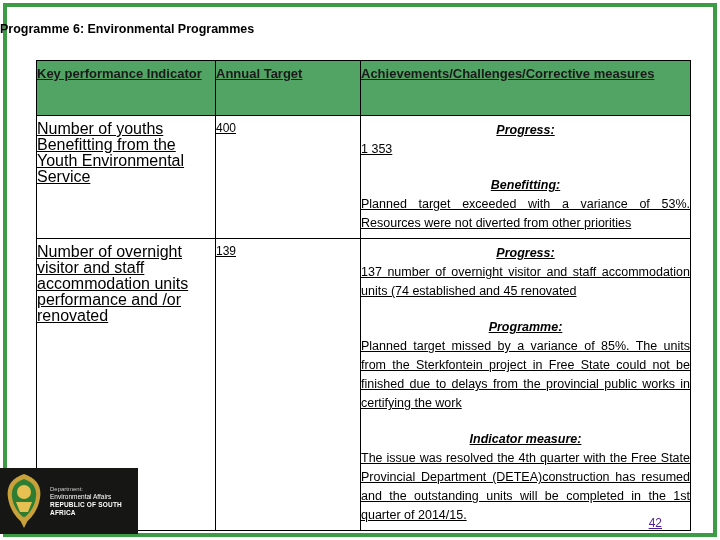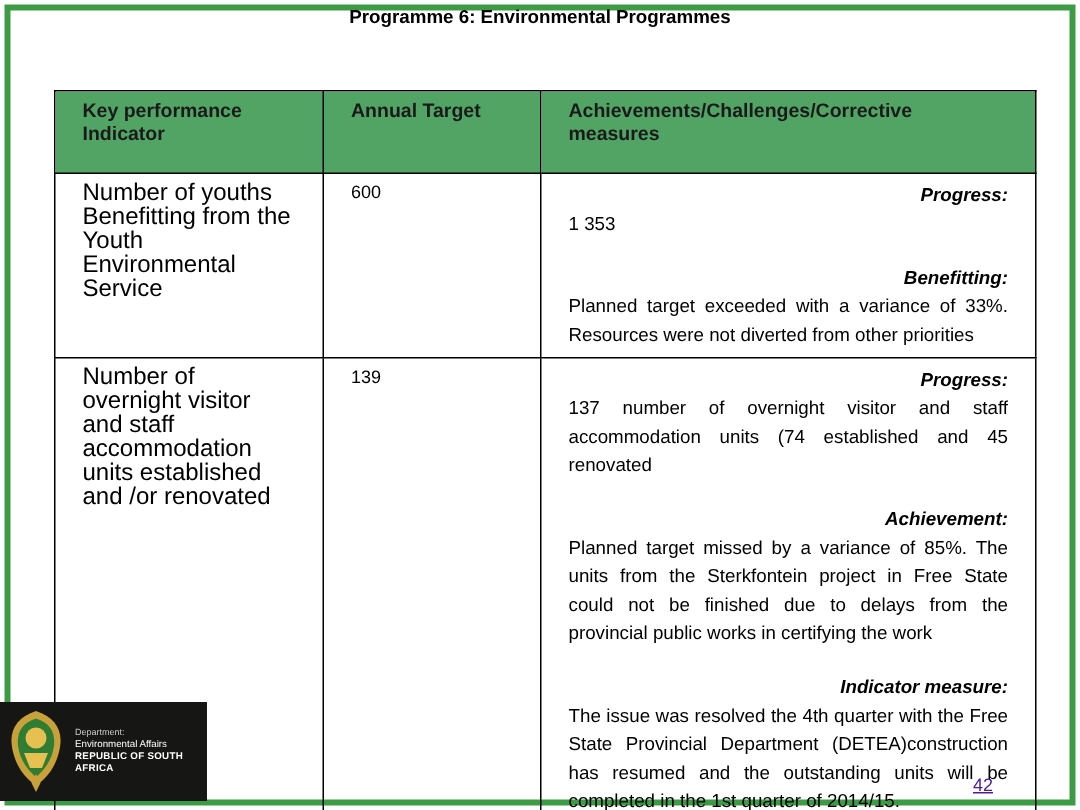--- a/index.html
+++ b/index.html
@@ -14,24 +14,23 @@
     overflow: hidden;
   }
   .frame {
     position: absolute;
     inset: 3px;
     border: 4px solid var(--frame, #3E9B45);
     pointer-events: none;
   }
   .title {
     position: absolute;
-    top: 4px;
+    top: 22px;
     left: 0;
     width: 100%;
-    text-align: center;
     font-size: 12.5px;
     font-weight: bold;
   }
   .subtitle {
     position: absolute;
     top: 41px;
     left: 75px;
     font-size: 12.5px;
     font-weight: bold;
   }
@@ -41,39 +40,40 @@
     top: 60px;
     width: 654px;
     height: 465px;
     border-collapse: collapse;
     table-layout: fixed;
     font-size: 12px;
   }
   .kpi-table th, .kpi-table td {
     border: 1px solid #000000;
     vertical-align: top;
-    padding: 5px 18px;
+    padding: 5px 0;
     overflow: hidden;
+    text-decoration: underline;
   }
   .kpi-table thead th {
     background: var(--header_bg, #52A465);
     height: 44px;
     font-size: 13px;
     font-weight: bold;
     text-align: left;
     color: #1a1a1a;
   }
   th.th-kpi { text-align: justify; }
   tr.row1 { height: 110px; }
   .kpi-cell { font-size: 16px; line-height: 16px; }
   .target-cell { font-size: 12px; }
   .ach-cell { font-size: 12.5px; line-height: 19px; text-align: justify; }
   .ach-item { margin-bottom: 17px; }
   .ach-item:last-child { margin-bottom: 0; }
-  .ach-label { font-weight: bold; font-style: italic; text-align: right; }
+  .ach-label { font-weight: bold; font-style: italic; text-align: center; }
   .page-number {
     position: absolute;
     right: 58px;
     top: 516px;
     font-size: 12px;
     color: #4c1d95;
     text-decoration: underline;
   }
   .logo {
     position: absolute;
@@ -118,42 +118,42 @@
     <thead>
       <tr>
         <th class="th-kpi">Key performance Indicator</th>
         <th>Annual Target</th>
         <th>Achievements/Challenges/Corrective measures</th>
       </tr>
     </thead>
     <tbody>
       <tr class="row1">
         <td class="kpi-cell">Number of youths Benefitting from the Youth Environmental Service</td>
-        <td class="target-cell">600</td>
+        <td class="target-cell">400</td>
         <td class="ach-cell">
           <div class="ach-item">
             <div class="ach-label">Progress:</div>
             <div class="ach-text">1 353</div>
           </div>
           <div class="ach-item">
             <div class="ach-label">Benefitting:</div>
-            <div class="ach-text">Planned target exceeded with a variance of 33%. Resources were not diverted from other priorities</div>
+            <div class="ach-text">Planned target exceeded with a variance of 53%. Resources were not diverted from other priorities</div>
           </div>
         </td>
       </tr>
       <tr class="row2">
-        <td class="kpi-cell">Number of overnight visitor and staff accommodation units established and /or renovated</td>
+        <td class="kpi-cell">Number of overnight visitor and staff accommodation units performance and /or renovated</td>
         <td class="target-cell">139</td>
         <td class="ach-cell">
           <div class="ach-item">
             <div class="ach-label">Progress:</div>
             <div class="ach-text">137 number of overnight visitor and staff accommodation units (74 established and 45 renovated</div>
           </div>
           <div class="ach-item">
-            <div class="ach-label">Achievement:</div>
+            <div class="ach-label">Programme:</div>
             <div class="ach-text">Planned target missed by a variance of 85%. The units from the Sterkfontein project in Free State could not be finished due to delays from the provincial public works in certifying the work</div>
           </div>
           <div class="ach-item">
             <div class="ach-label">Indicator measure:</div>
             <div class="ach-text">The issue was resolved the 4th quarter with the Free State Provincial Department (DETEA)construction has resumed and the outstanding units will be completed in the 1st quarter of 2014/15.</div>
           </div>
         </td>
       </tr>
     </tbody>
   </table>

